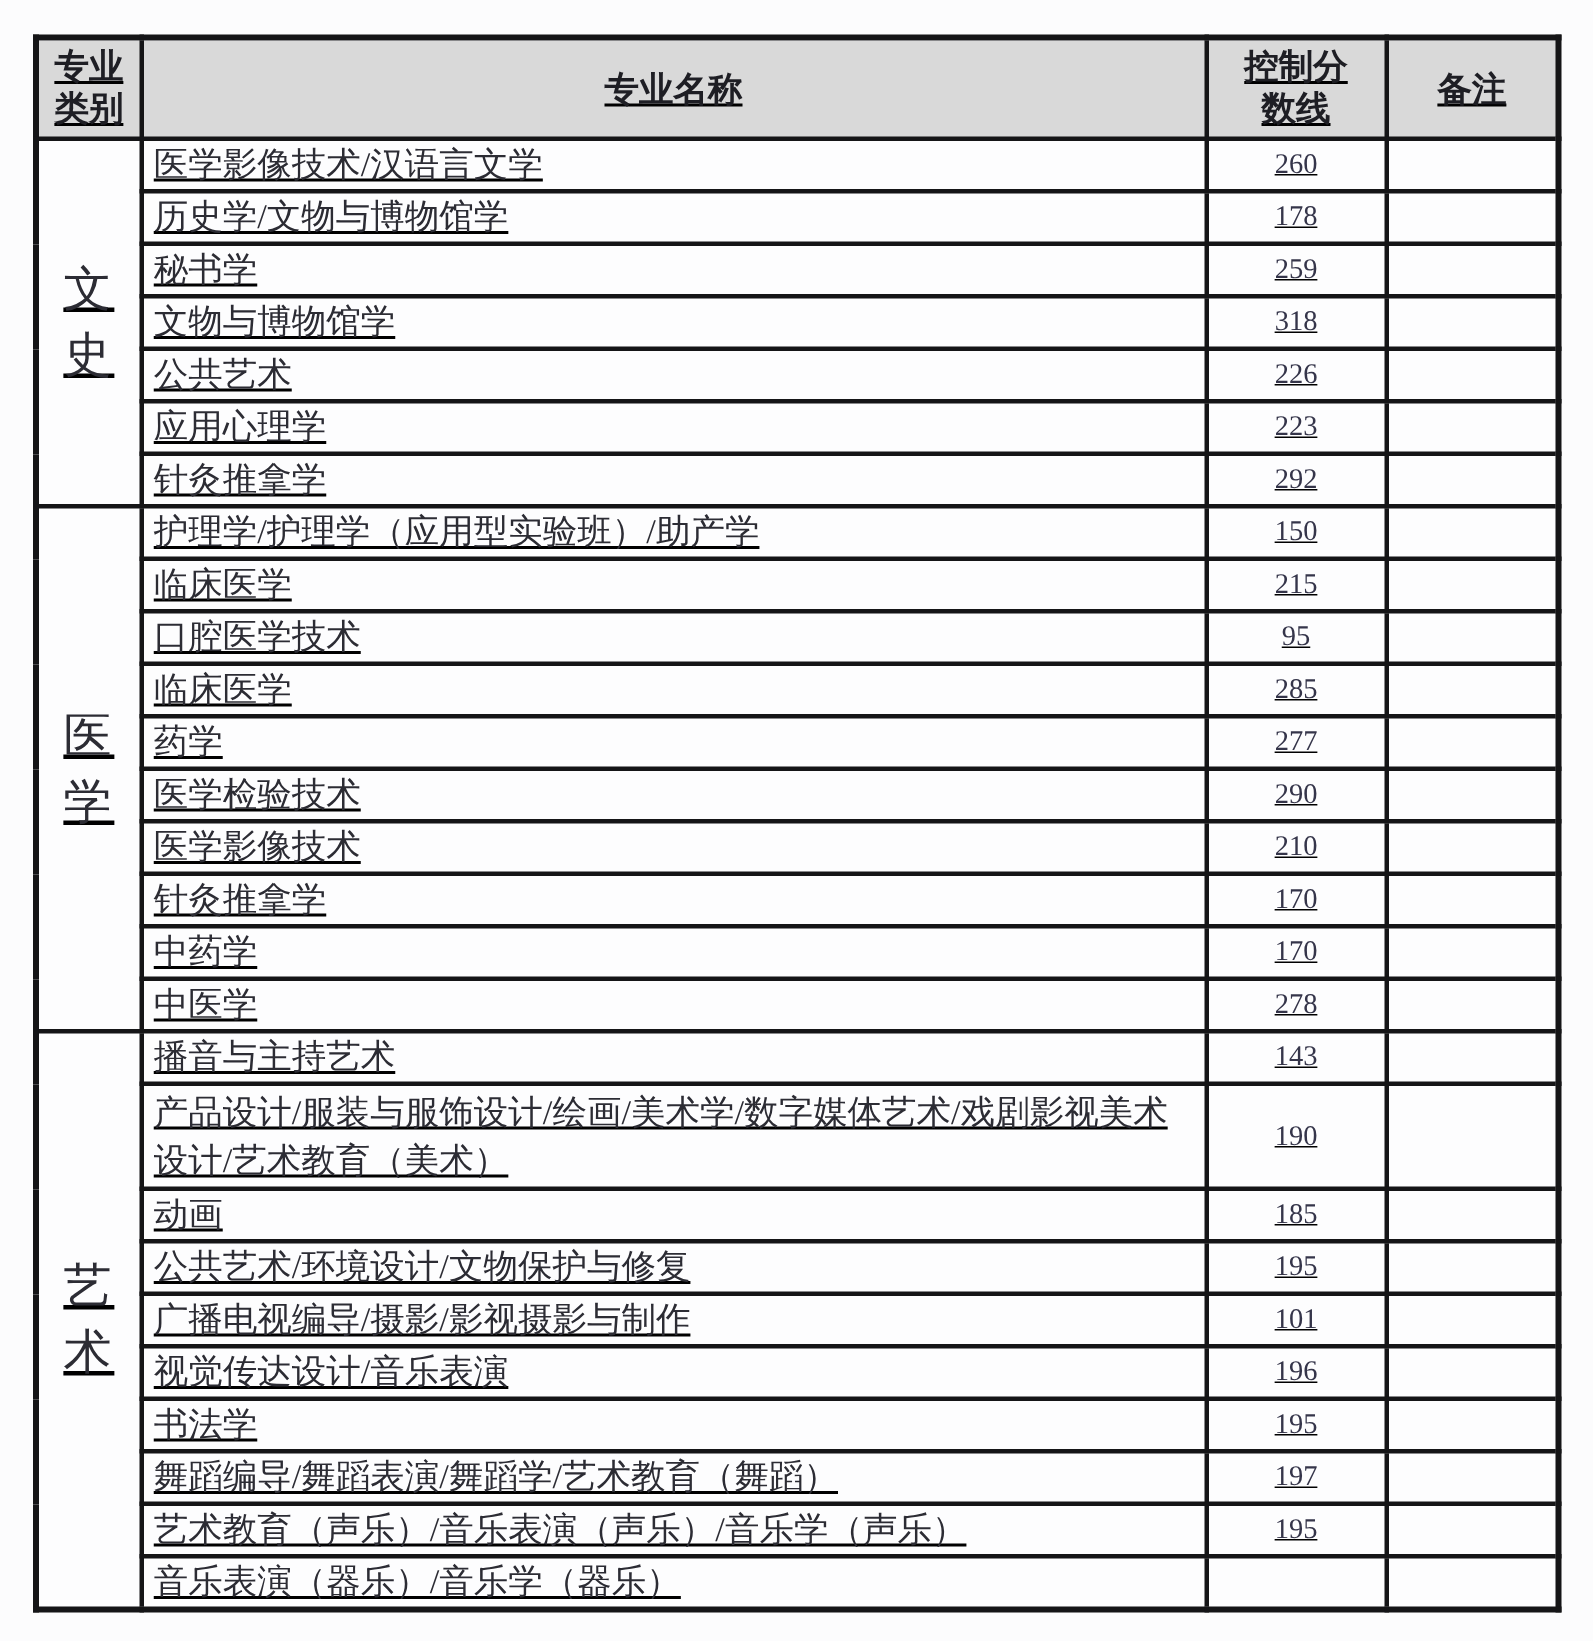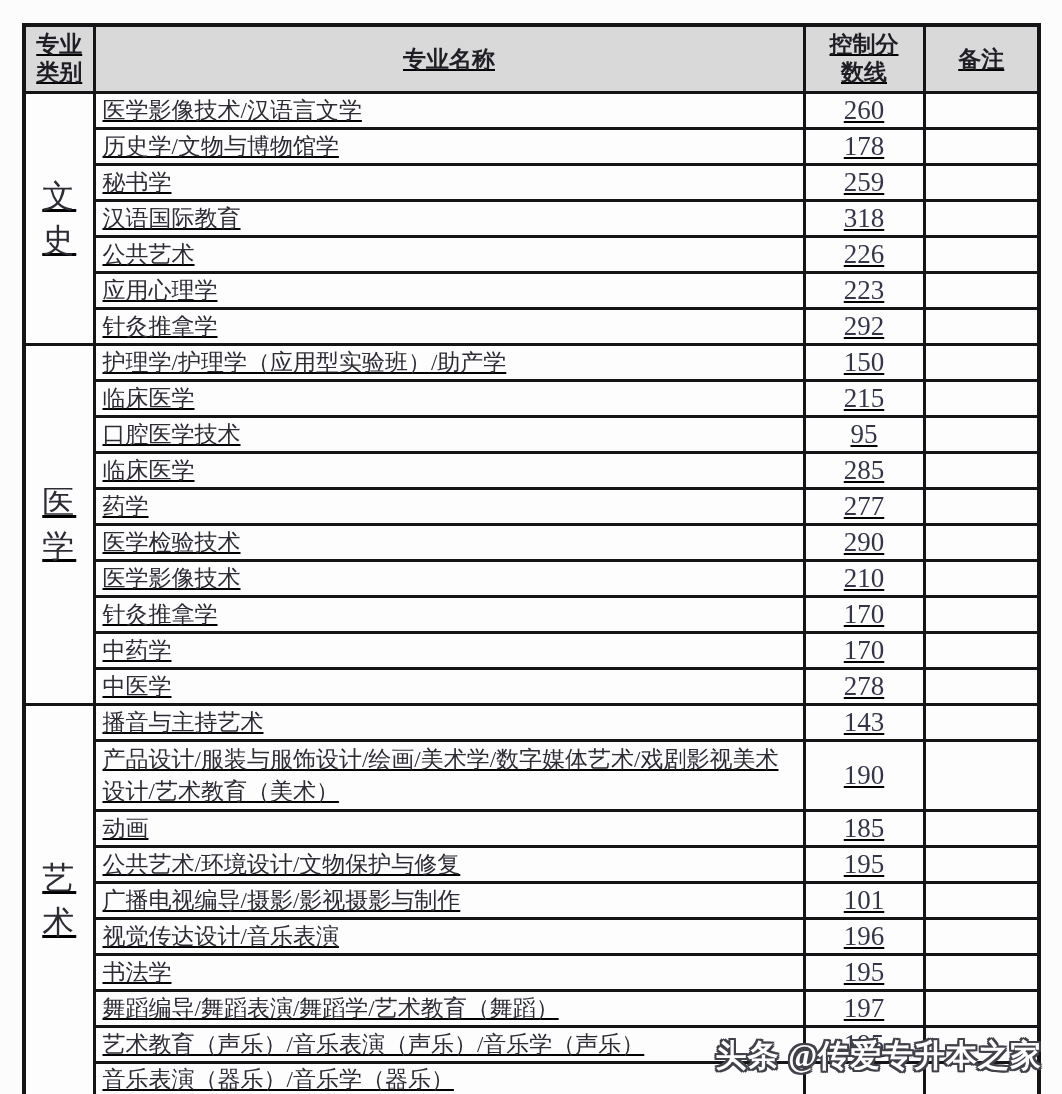--- a/index.html
+++ b/index.html
@@ -59,21 +59,21 @@
     text-align: left;
     vertical-align: middle;
     padding: 0 4px 0 7px;
     font-size: 23px;
     line-height: 1.35;
     color: #2c2c34;
   }
   td.score {
     text-align: center;
     vertical-align: middle;
-    font-size: 27px;
+    font-size: 19px;
     color: #35354a;
     margin-top: 48px;
   }
   td.remark {
     background: #fdfdfe;
   }
   .watermark {
     position: absolute;
     top: 1035px;
     right: 20px;
@@ -132,21 +132,21 @@
         <td class="name">历史学/文物与博物馆学</td>
         <td class="score">178</td>
         <td class="remark"></td>
       </tr>
       <tr class="row">
         <td class="name">秘书学</td>
         <td class="score">259</td>
         <td class="remark"></td>
       </tr>
       <tr class="row">
-        <td class="name">汉语国际教育</td>
+        <td class="name">文物与博物馆学</td>
         <td class="score">318</td>
         <td class="remark"></td>
       </tr>
       <tr class="row">
         <td class="name">公共艺术</td>
         <td class="score">226</td>
         <td class="remark"></td>
       </tr>
       <tr class="row">
         <td class="name">应用心理学</td>
@@ -259,15 +259,14 @@
       </tr>
       <tr class="row">
         <td class="name">音乐表演（器乐）/音乐学（器乐）</td>
         <td class="score"></td>
         <td class="remark"></td>
       </tr>
 
     </tbody>
   </table>
 
-  <div class="watermark">头条 @传爱专升本之家</div>
 
 </div>
 
 </body></html>

